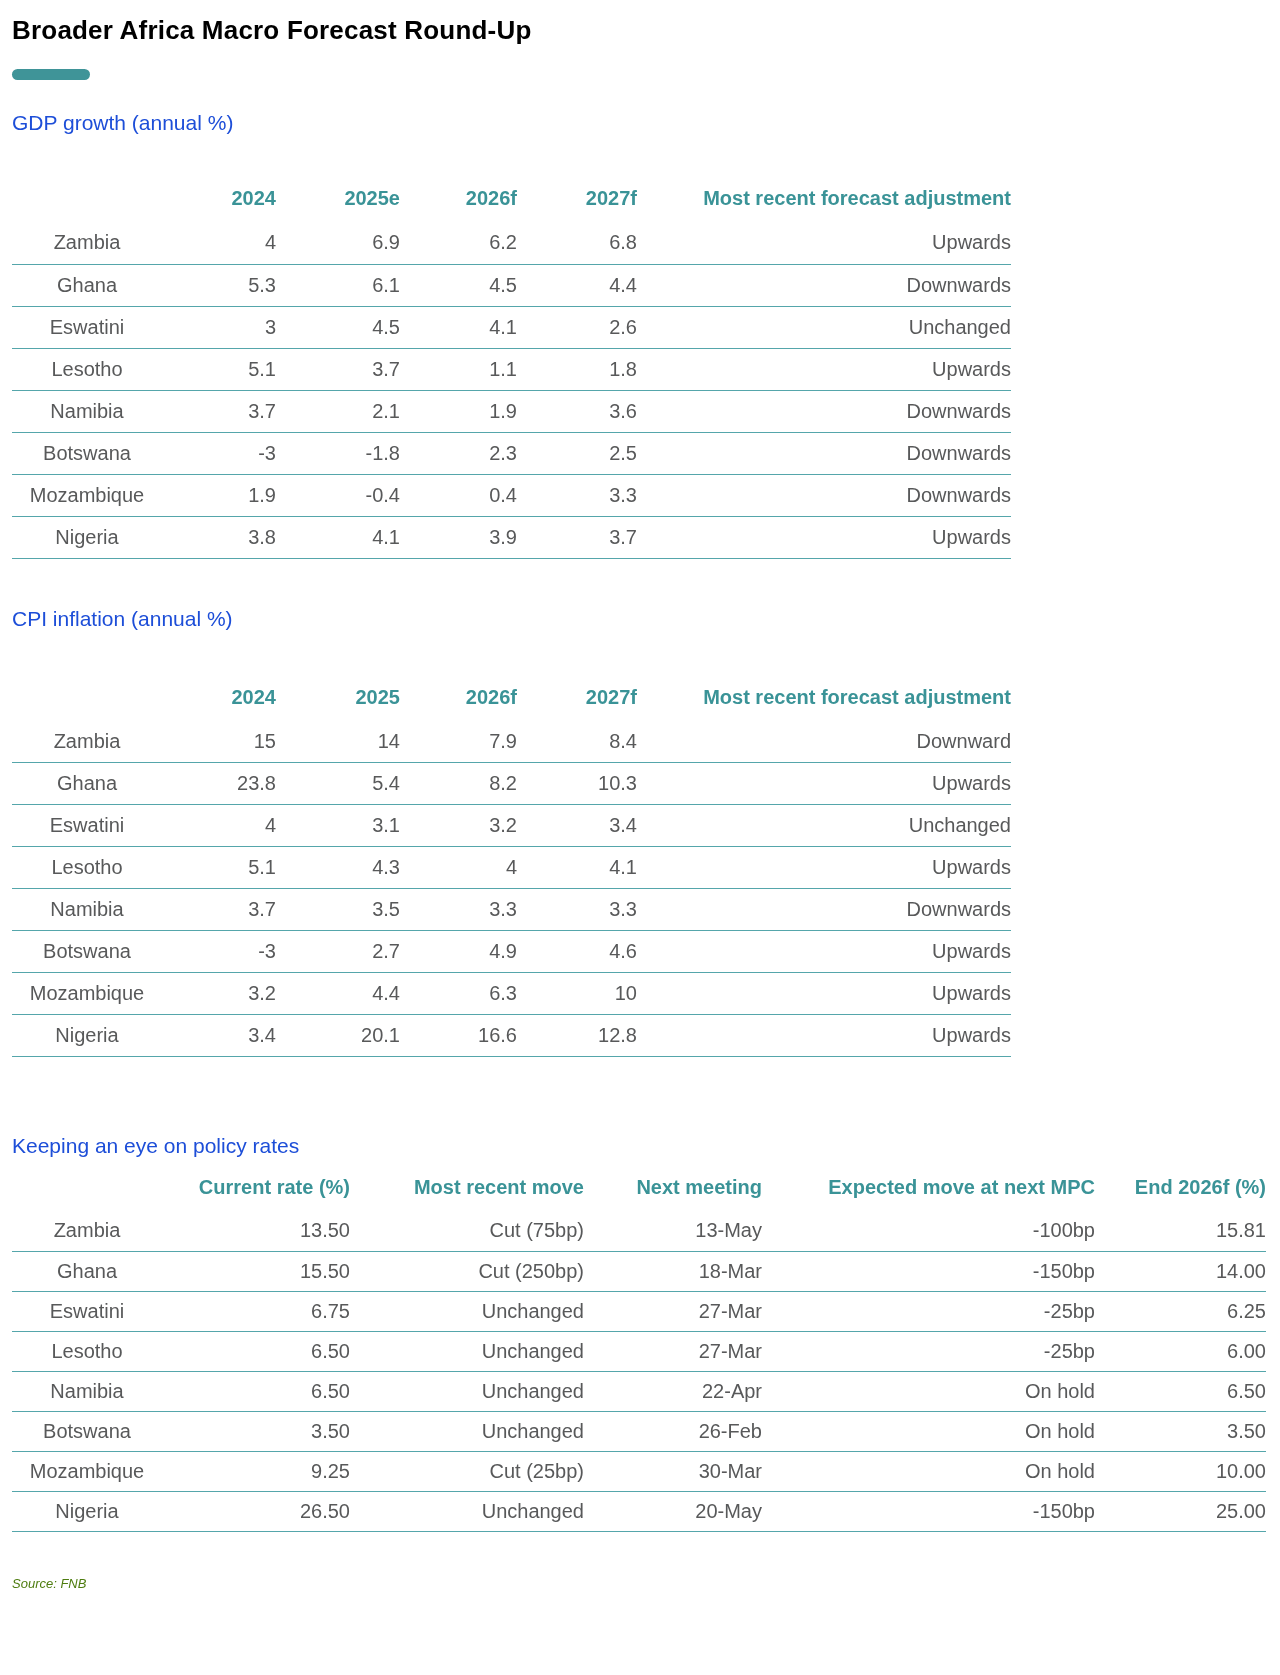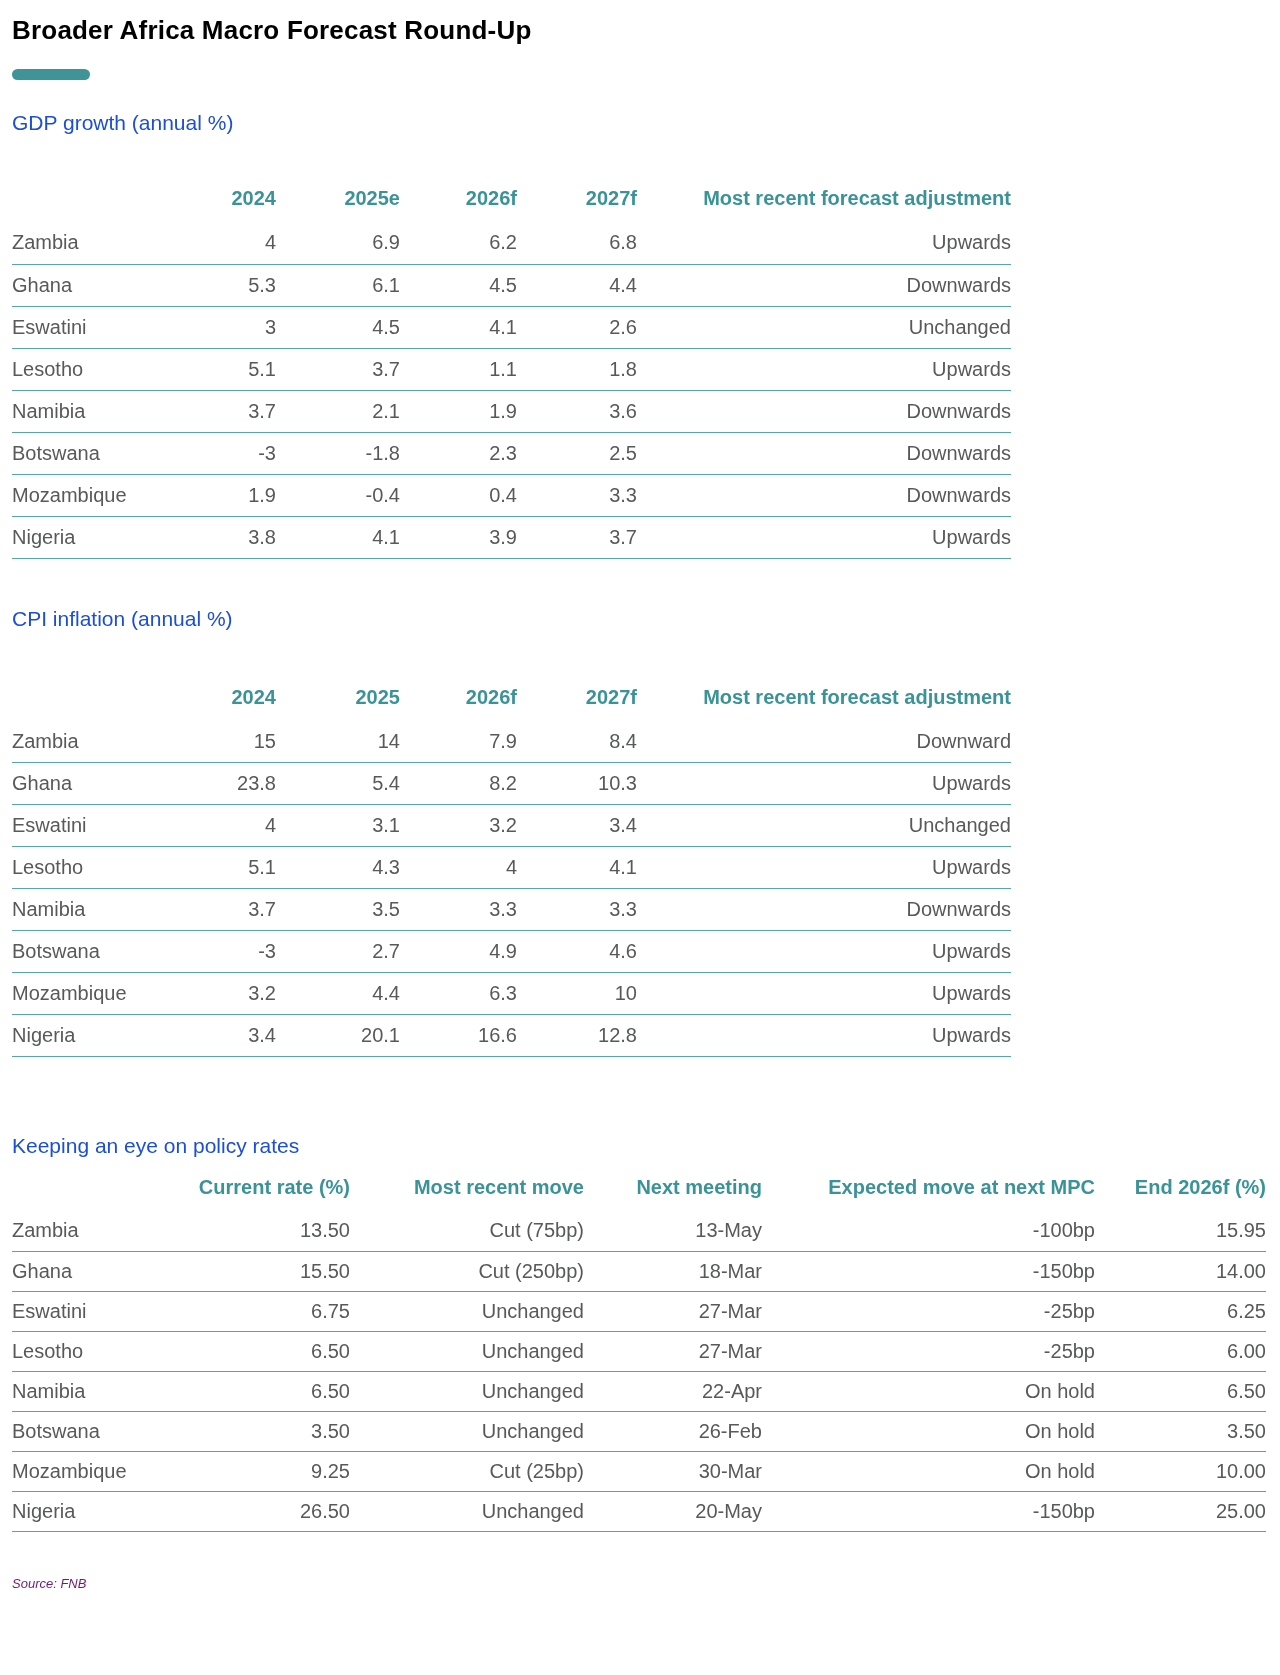--- a/index.html
+++ b/index.html
@@ -54,26 +54,26 @@
     color: #58595a;
     border-bottom: 1.5px solid #55A6AB;
     padding: 0;
     white-space: nowrap;
   }
   table.t-macro td { height: 42px; }
   table.t-policy td { height: 40px; }
   table.data th:not(:first-child),
   table.data td:not(:first-child) { text-align: right; }
   table.data th:first-child,
-  table.data td:first-child { text-align: left; }
+  table.data td:first-child { text-align: center; }
   .source-note {
     margin-top: 44px;
     font-size: 13px;
     font-style: italic;
-    color: #701a75;
+    color: #4d7c0f;
   }
 </style>
 </head>
 <body>
 
 <h1 class="page-title">Broader Africa Macro Forecast Round-Up</h1>
 <div class="accent-pill"></div>
 
 <h2 class="section-heading sh-1">GDP growth (annual %)</h2>
 <table class="data t-macro">
@@ -271,21 +271,21 @@
         <th>End 2026f (%)</th>
       </tr>
     </thead>
   <tbody>
       <tr>
         <td>Zambia</td>
         <td>13.50</td>
         <td>Cut (75bp)</td>
         <td>13-May</td>
         <td>-100bp</td>
-        <td>15.95</td>
+        <td>15.81</td>
       </tr>
       <tr>
         <td>Ghana</td>
         <td>15.50</td>
         <td>Cut (250bp)</td>
         <td>18-Mar</td>
         <td>-150bp</td>
         <td>14.00</td>
       </tr>
       <tr>

